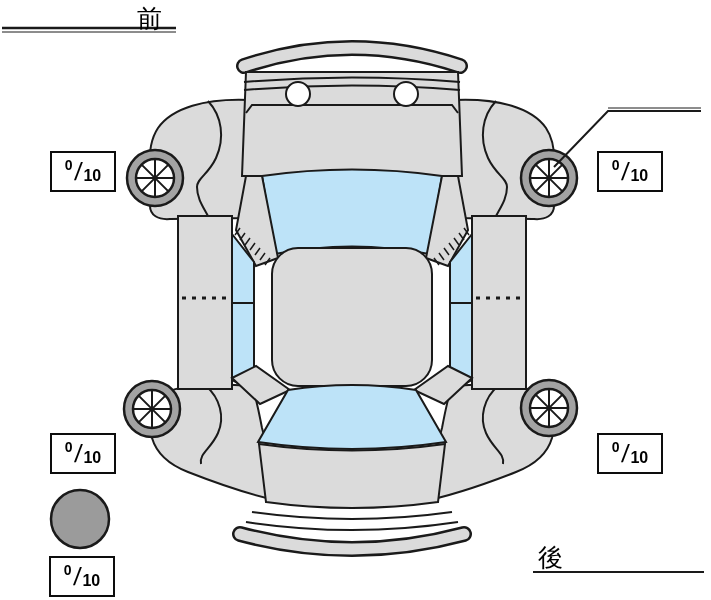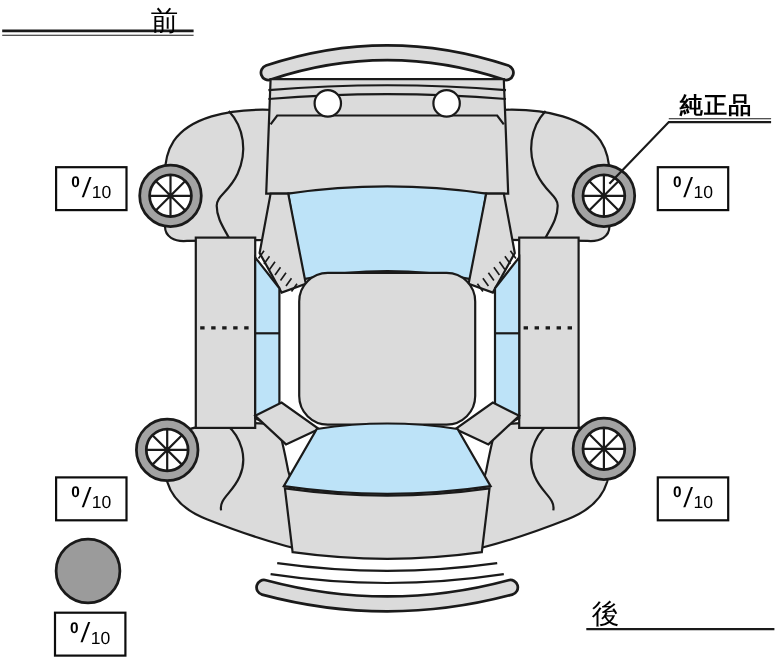--- a/index.html
+++ b/index.html
@@ -7,21 +7,21 @@
   .stage{position:relative;width:711px;height:600px;background:#fff;overflow:hidden;}
   .stage svg{position:absolute;left:0;top:0;}
   .jp{position:absolute;white-space:nowrap;}
   .front-label{left:137px;top:2px;font-size:25px;}
   .rear-label{left:538px;top:541px;font-size:25px;}
   .genuine-label{left:618px;top:82px;font-size:21px;font-weight:700;letter-spacing:1px;}
   .score-box{position:absolute;width:62px;height:37px;background:#fff;border:2px solid #0d0d0d;
              display:flex;align-items:center;justify-content:center;gap:2px;}
   .v0{font-weight:700;font-size:14px;transform:translateY(-7px);}
   .vs{font-size:25px;line-height:1;transform:skewX(-6deg);}
-  .v10{font-weight:400;font-size:16px;transform:translateY(4px);}
+  .v10{font-weight:700;font-size:16px;transform:translateY(4px);}
   .box-fl{left:50px;top:151px;}
   .box-fr{left:597px;top:151px;}
   .box-rl{left:50px;top:433px;}
   .box-rr{left:597px;top:433px;}
   .box-spare{left:49px;top:556px;}
 </style>
 </head>
 <body>
 
 <div class="stage">
@@ -105,21 +105,20 @@
 
       <circle cx="80" cy="519" r="29" fill="#9b9b9b" stroke-width="2.5"></circle>
 
       <path d="M701,108 L608,108" stroke-width="1" fill="none"></path>
       <path d="M701,111 L608,111 L554,167" stroke-width="2" fill="none"></path>
     </g>
   </svg>
 
   <div class="jp front-label">前</div>
   <div class="jp rear-label">後</div>
-  <div class="jp genuine-label">純正品</div>
 
   <div class="score-box box-fl">
     <span class="v0">0</span>
       <span class="vs">/</span>
       <span class="v10">10</span>
   </div>
   <div class="score-box box-fr">
     <span class="v0">0</span>
       <span class="vs">/</span>
       <span class="v10">10</span>

